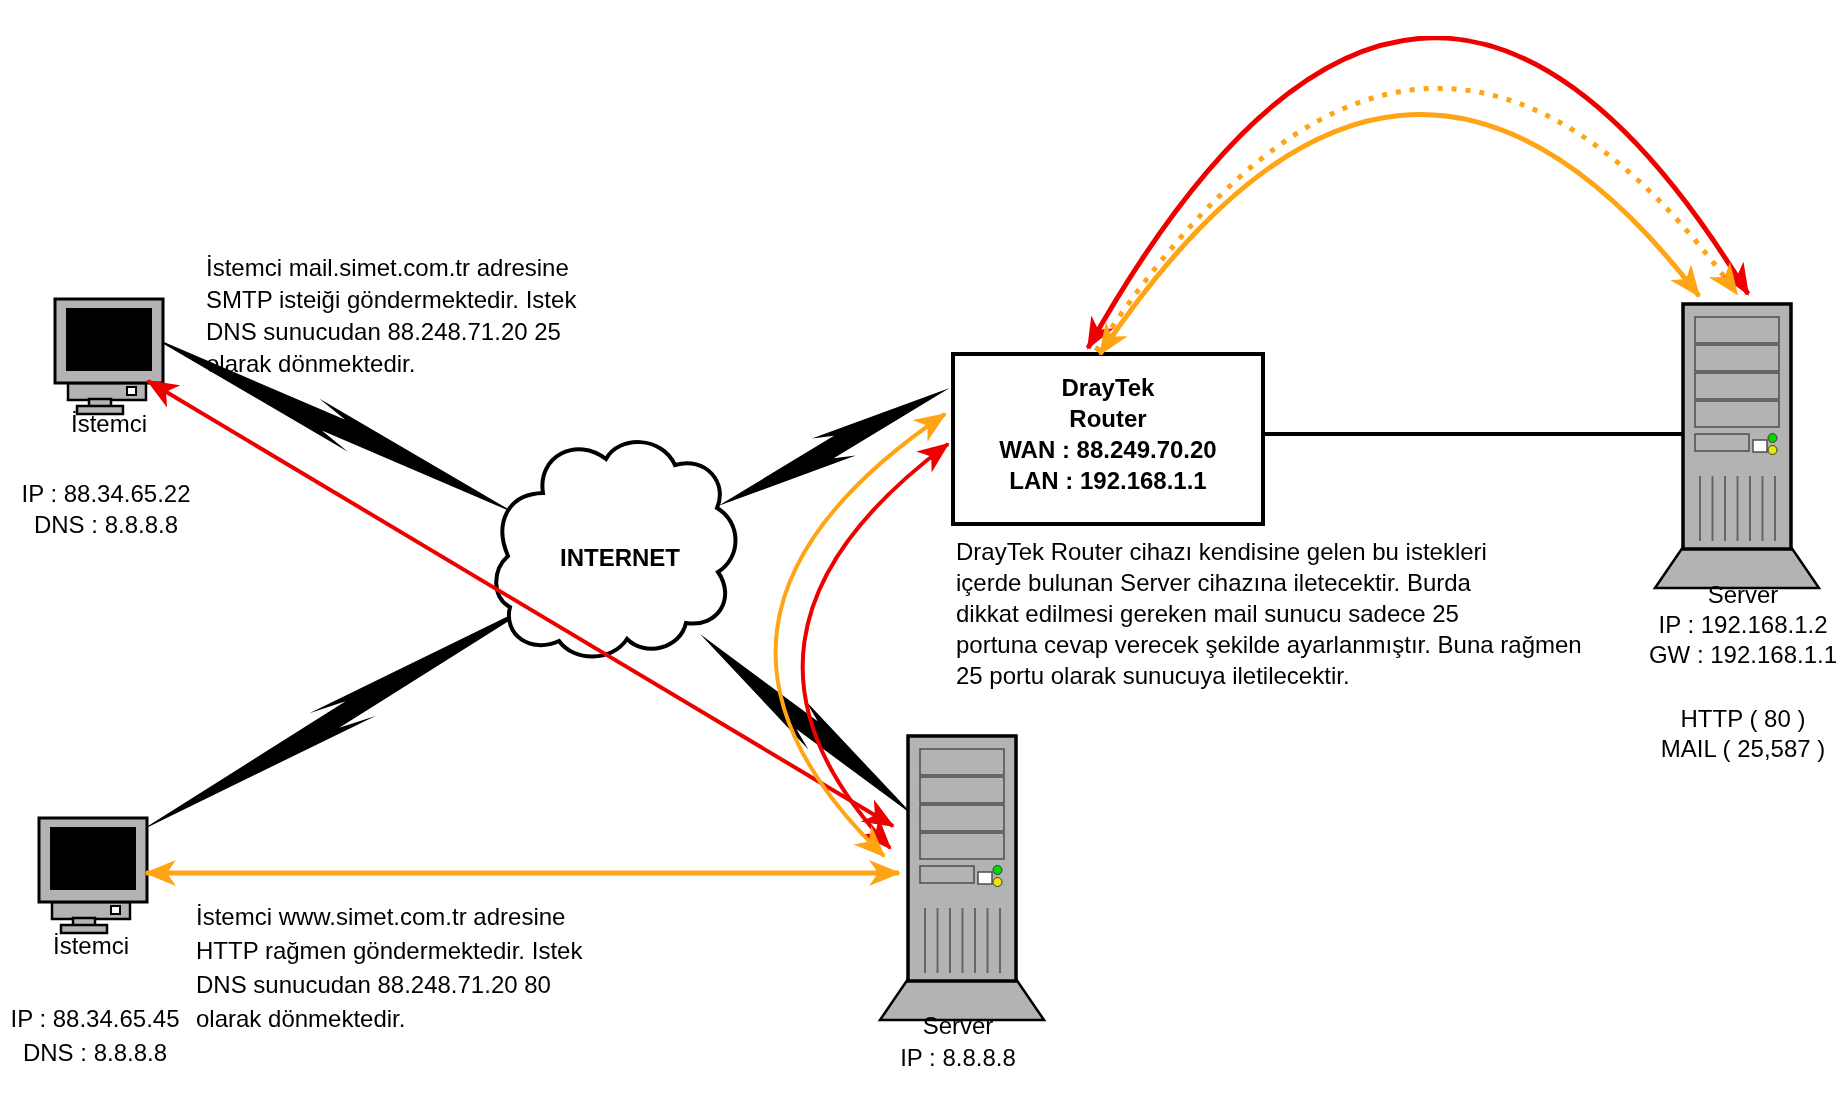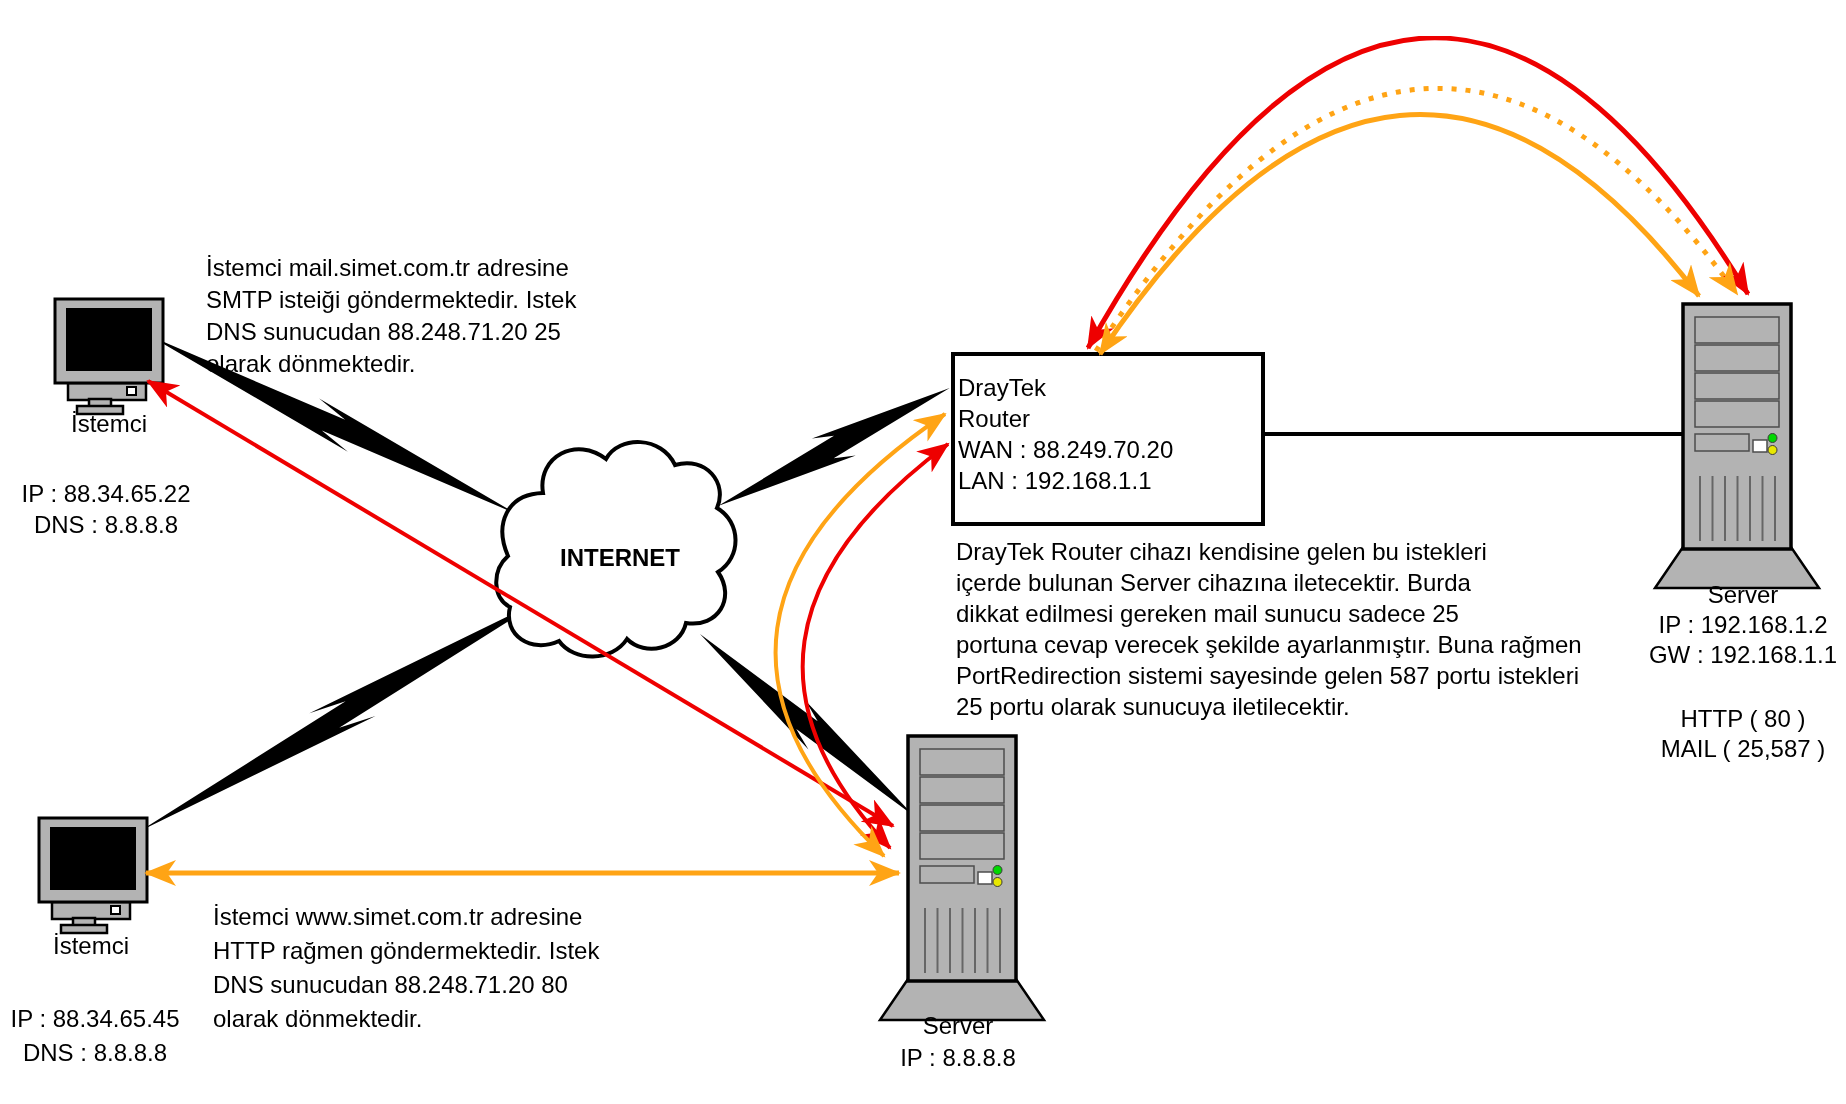--- a/index.html
+++ b/index.html
@@ -1,23 +1,23 @@
 <!DOCTYPE html>
 <html><head>
 <meta charset="utf-8">
 <style>
   html,body{margin:0;padding:0;background:#ffffff;}
   .stage{position:relative;width:1846px;height:1104px;background:#ffffff;overflow:hidden;
          font-family:"Liberation Sans",sans-serif;color:#000;margin-top:36px;}
   .art{position:absolute;left:0;top:0;}
   .txt{position:absolute;font-size:24px;line-height:32px;white-space:nowrap;}
   .note-smtp{left:206px;top:216px;line-height:32px;}
-  .note-http{left:213px;top:864px;line-height:34px;}
+  .note-http{left:196px;top:864px;line-height:34px;}
   .note-router{left:956px;top:500px;line-height:31px;}
-  .router-text{left:958px;top:336px;width:300px;line-height:31px;}
+  .router-text{left:958px;top:336px;width:300px;text-align:center;line-height:31px;font-weight:bold;}
   .client-top-label{left:41px;top:372px;width:136px;text-align:center;}
   .client-top-ip{left:6px;top:442px;width:200px;text-align:center;line-height:31px;}
   .client-bottom-label{left:23px;top:894px;width:136px;text-align:center;}
   .client-bottom-ip{left:0px;top:966px;width:190px;text-align:center;line-height:34px;}
   .dns-server-labels{left:858px;top:974px;width:200px;text-align:center;line-height:32px;}
   .dns-server-caption{left:858px;top:1120px;width:200px;text-align:center;}
   .lan-server-labels{left:1618px;top:544px;width:250px;text-align:center;line-height:30px;}
   .lan-server-services{left:1618px;top:668px;width:250px;text-align:center;line-height:30px;}
   .internet-label{left:540px;top:506px;width:160px;text-align:center;font-weight:bold;}
 </style>
@@ -110,21 +110,20 @@
   <div>HTTP rağmen göndermektedir. Istek</div>
   <div>DNS sunucudan 88.248.71.20 80</div>
   <div>olarak dönmektedir.</div>
 </div>
 
 <div class="txt note-router">
   <div>DrayTek Router cihazı kendisine gelen bu istekleri</div>
   <div>içerde bulunan Server cihazına iletecektir. Burda</div>
   <div>dikkat edilmesi gereken mail sunucu sadece 25</div>
   <div>portuna cevap verecek şekilde ayarlanmıştır. Buna rağmen</div>
-  <div>PortRedirection sistemi sayesinde gelen 587 portu istekleri</div>
   <div>25 portu olarak sunucuya iletilecektir.</div>
 </div>
 
 <div class="txt router-text">
   <div>DrayTek</div>
   <div>Router</div>
   <div>WAN : 88.249.70.20</div>
   <div>LAN : 192.168.1.1</div>
 </div>
 

